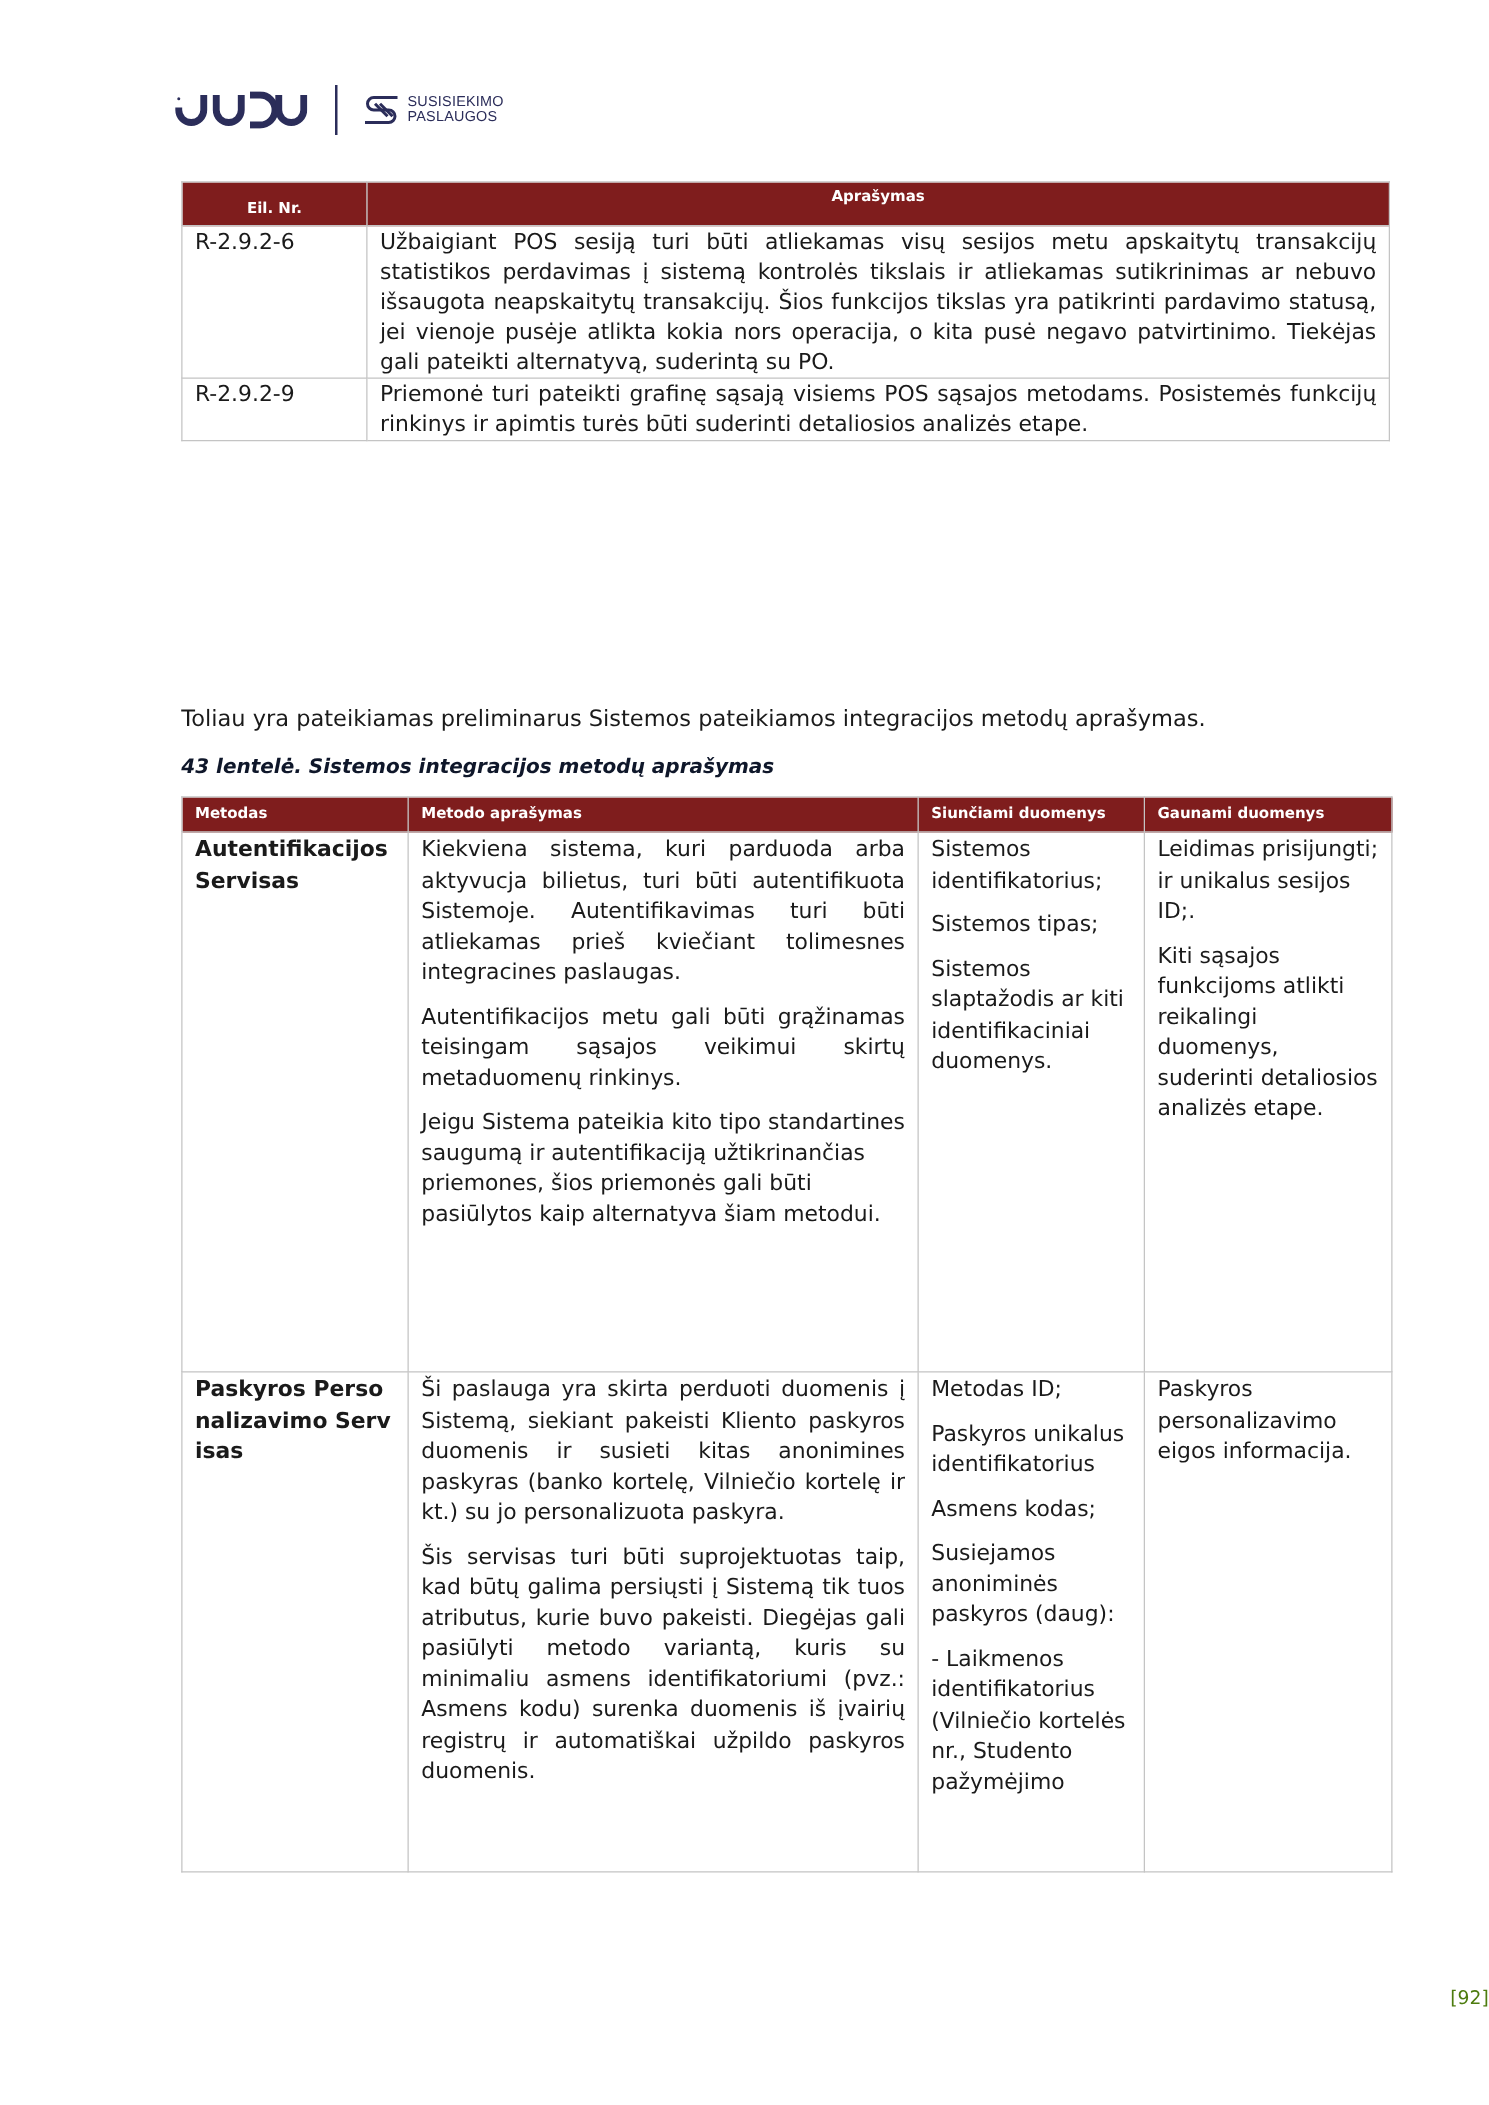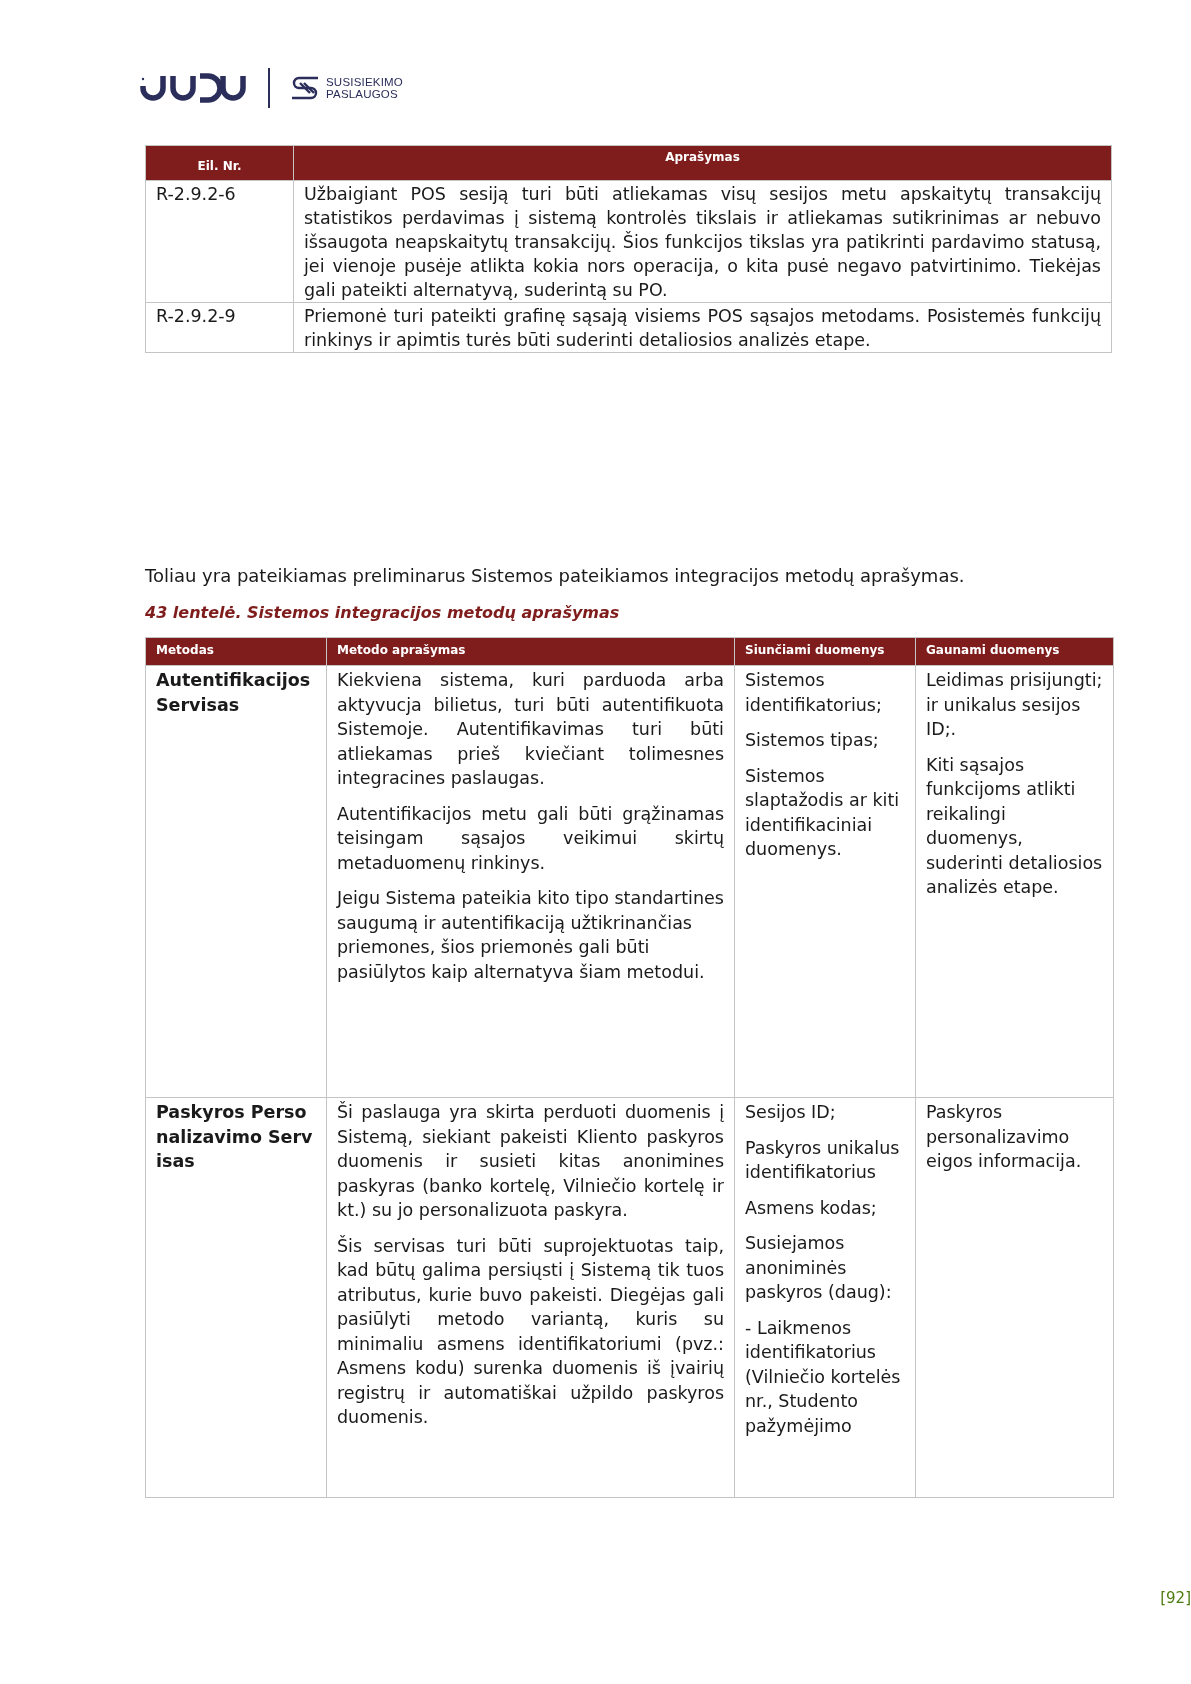--- a/index.html
+++ b/index.html
@@ -20,21 +20,21 @@
       background: #7f1d1d; color: #ffffff; font-weight: bold; font-size: 12px;
       border-color: #c4c4c4; padding: 3px 10px 2px 10px; line-height: 23px;
     }
     .t1 { top: 145px; width: 966px; }
     .t1 th.c1 { text-align: center; padding-top: 9px; }
     .t1 th.c2 { padding-top: 0; padding-bottom: 8px; }
     .t1 td { font-size: 17.5px; line-height: 24px; padding: 1px 10px 0 10px; }
     .t1 td.desc { text-align: justify; }
 
     .intro { position: absolute; left: 145px; top: 565px; font-size: 18px; color: #1a1a1a; }
-    .caption { position: absolute; left: 145px; top: 603px; font-size: 16px; font-weight: bold; font-style: italic; color: #7f1d1d; }
+    .caption { position: absolute; left: 145px; top: 603px; font-size: 16px; font-weight: bold; font-style: italic; color: #0f172a; }
 
     .t2 { top: 637px; width: 968px; }
     .t2 th { text-align: left; padding: 1px 10px 3px 10px; }
     .t2 td { font-size: 17.5px; line-height: 24.5px; padding: 2px 10px 8px 10px; }
     .t2 td.method { font-weight: bold; }
     .t2 td.desc p { text-align: justify; }
     .t2 p { margin: 0 0 11px 0; }
     .t2 p:last-child { margin-bottom: 0; }
 
     .page-num { position: absolute; left: 0; width: 1191px; top: 1589px; text-align: right; font-size: 15px; color: #4d7c0f; }
@@ -130,21 +130,21 @@
         <p>Kiti sąsajos funkcijoms atlikti reikalingi duomenys, suderinti detaliosios analizės etape.</p>
       </td>
     </tr>
     <tr style="height:400px">
       <td class="method" style="word-break:break-all">Paskyros Personalizavimo Servisas</td>
       <td class="desc">
         <p>Ši paslauga yra skirta perduoti duomenis į Sistemą, siekiant pakeisti Kliento paskyros duomenis ir susieti kitas anonimines paskyras (banko kortelę, Vilniečio kortelę ir kt.) su jo personalizuota paskyra.</p>
         <p>Šis servisas turi būti suprojektuotas taip, kad būtų galima persiųsti į Sistemą tik tuos atributus, kurie buvo pakeisti. Diegėjas gali pasiūlyti metodo variantą, kuris su minimaliu asmens identifikatoriumi (pvz.: Asmens kodu) surenka duomenis iš įvairių registrų ir automatiškai užpildo paskyros duomenis.</p>
       </td>
       <td>
-        <p>Sesijos ID;</p>
+        <p>Metodas ID;</p>
         <p>Paskyros unikalus identifikatorius</p>
         <p>Asmens kodas;</p>
         <p>Susiejamos anoniminės paskyros (daug):</p>
         <p>- Laikmenos identifikatorius (Vilniečio kortelės nr., Studento pažymėjimo</p>
       </td>
       <td>
         <p>Paskyros personalizavimo eigos informacija.</p>
       </td>
     </tr>
   </tbody>

